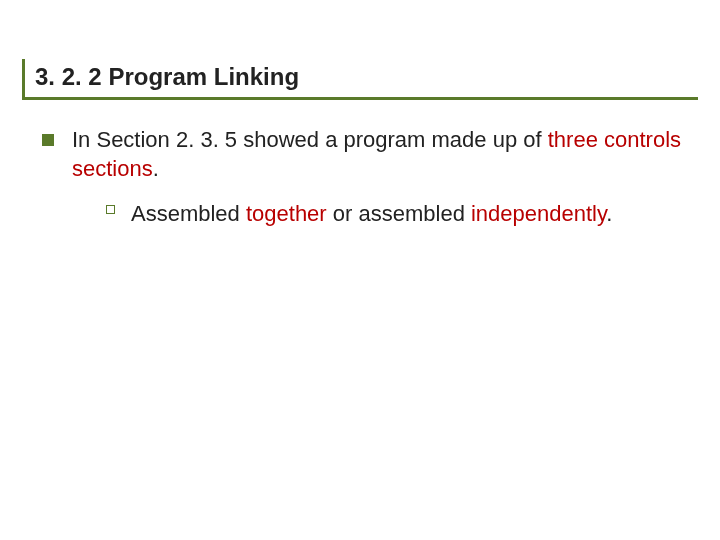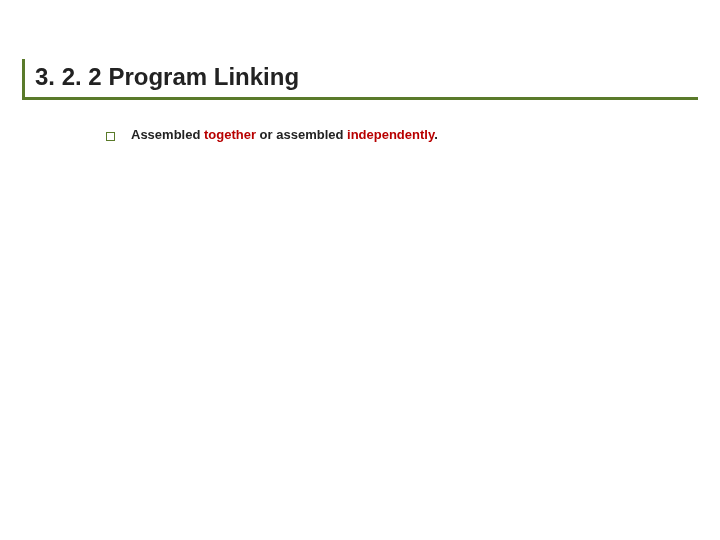--- a/index.html
+++ b/index.html
@@ -56,24 +56,23 @@
   }
   .bullet-2 {
     width: 9px;
     height: 9px;
     border: 1.5px solid #5a7a2a;
     flex: 0 0 9px;
     margin-top: 6px;
     margin-right: 16px;
   }
   .text-2 {
-    font-size: 13px;
+    font-size: 22px;
     color: #222;
     line-height: 1.35;
-    font-weight: bold;
   }
   .footer-line {
     position: absolute;
     left: 22px;
     right: 22px;
     bottom: 28px;
     border-top: 2px solid #b88a00;
   }
   .page-num {
     position: absolute;
@@ -87,20 +86,26 @@
 </head>
 <body>
 
 <div class="slide">
 
   <div class="title-wrap">
     <div class="title">3. 2. 2  Program Linking</div>
   </div>
 
   <div class="content">
+    <div class="row">
+      <div class="bullet-1"></div>
+      <div class="text-1">
+        <span>In Section 2. 3. 5 showed a program made up of </span><span class="red">three controls sections</span><span>.</span>
+      </div>
+    </div>
 
     <div class="sub row">
       <div class="bullet-2"></div>
       <div class="text-2">
         <span>Assembled </span><span class="red">together</span><span> or assembled </span><span class="red">independently</span><span>.</span>
       </div>
     </div>
   </div>
 
   <div class="footer-line"></div>

